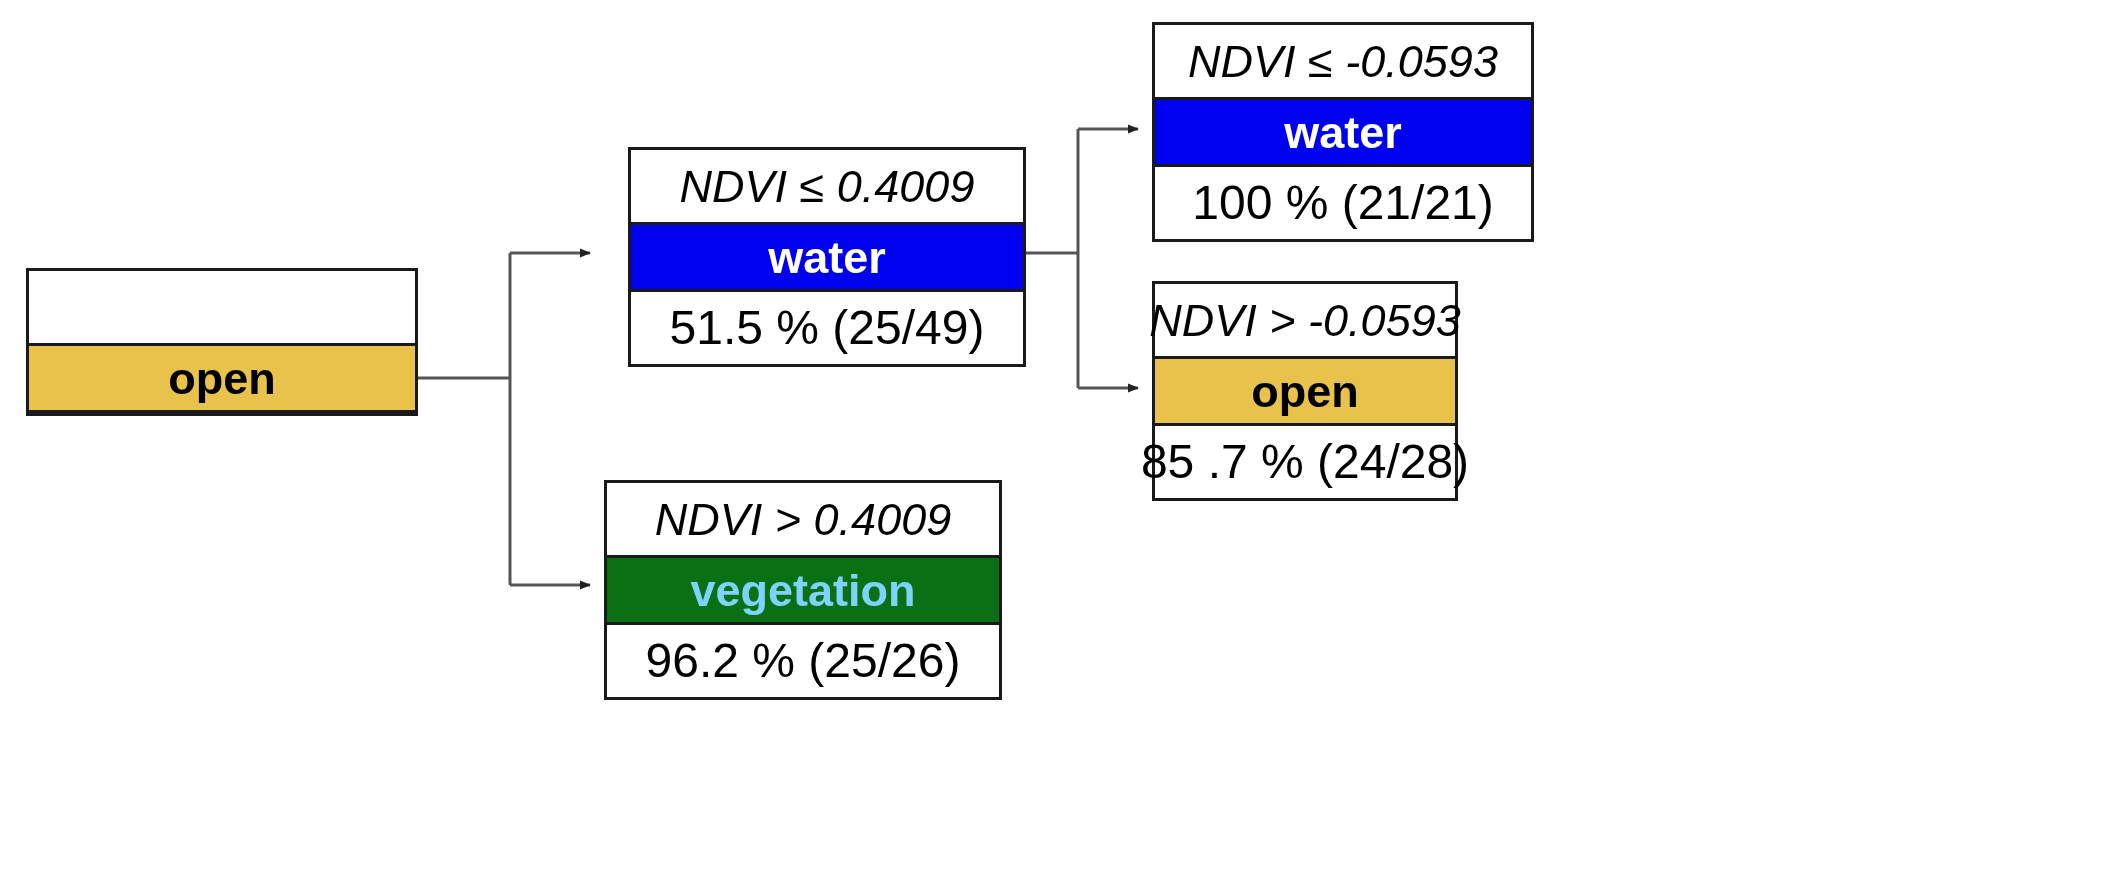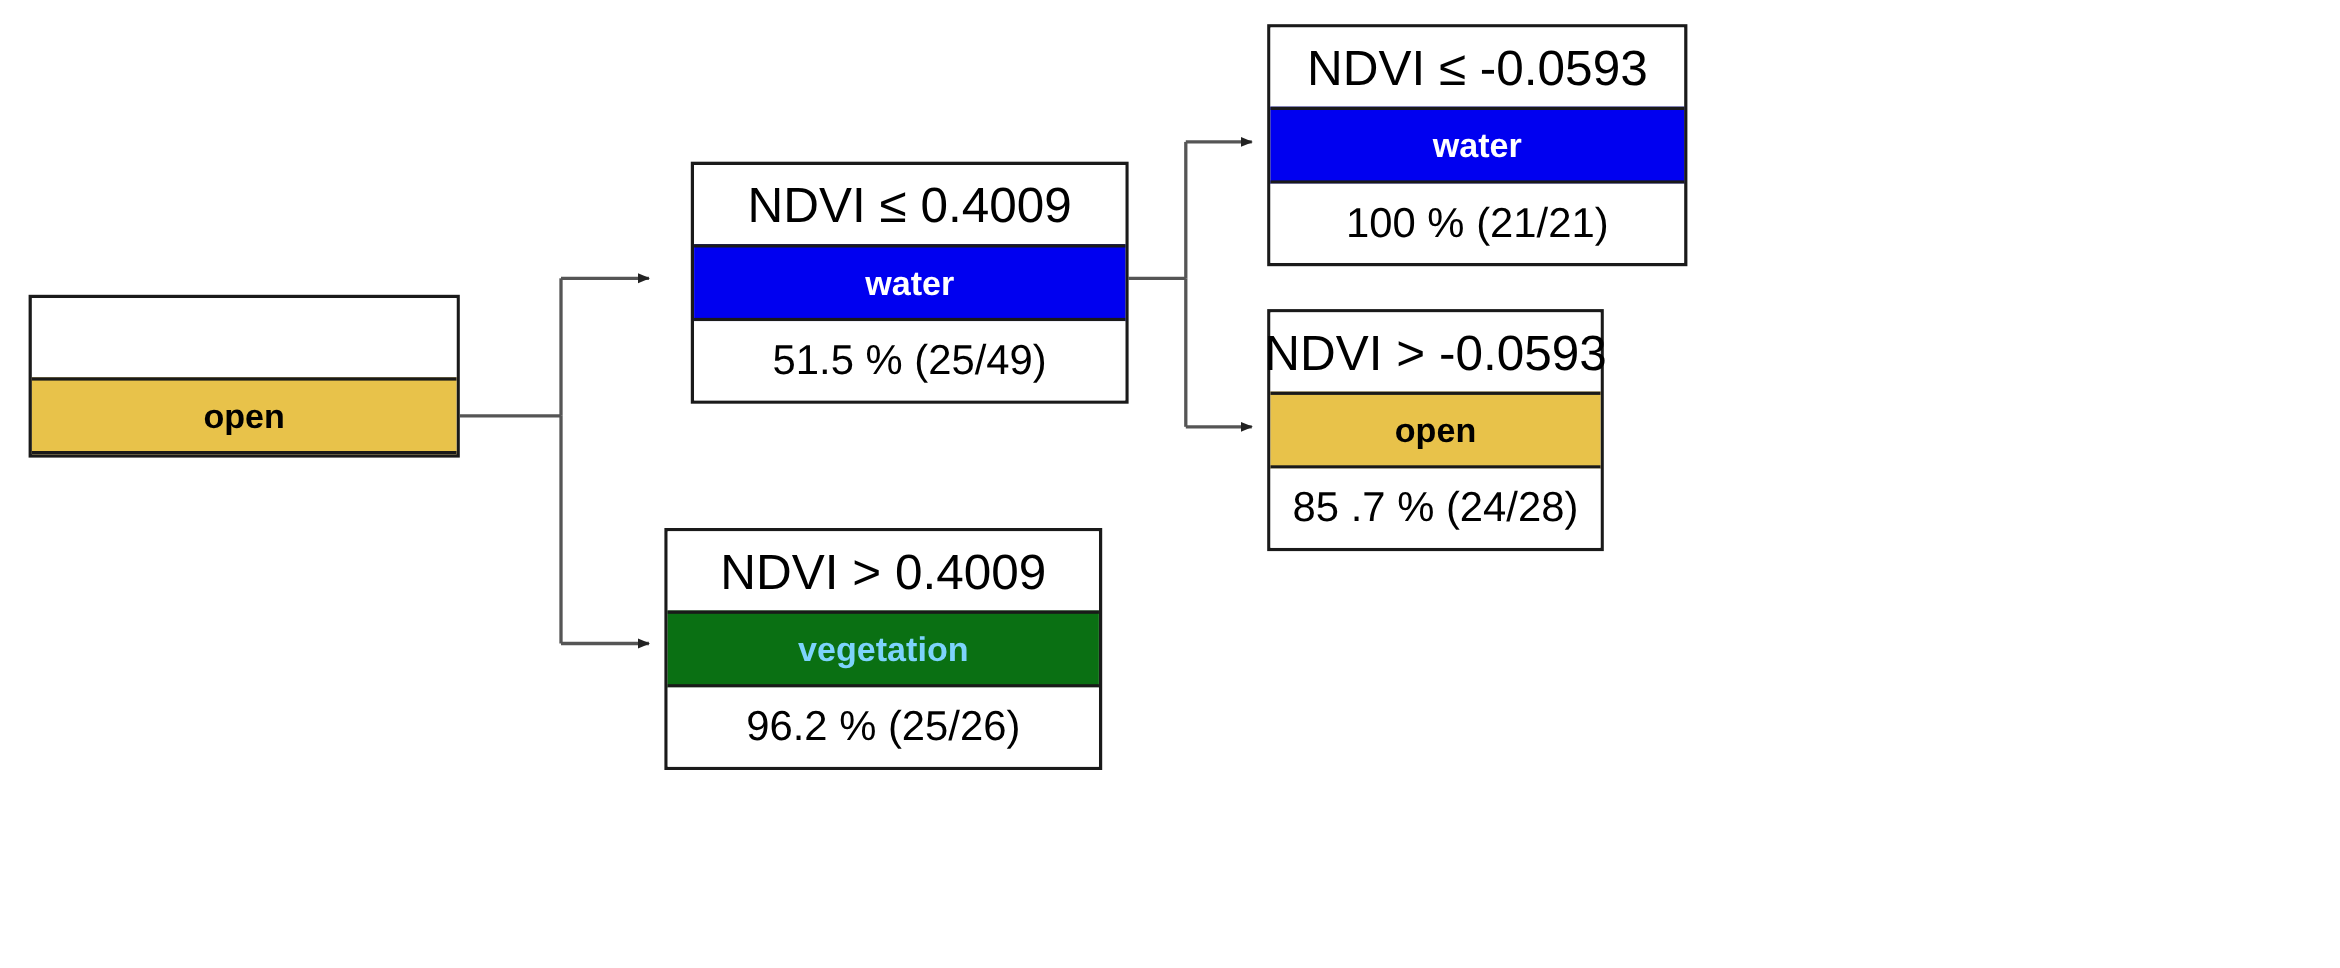--- a/index.html
+++ b/index.html
@@ -34,32 +34,33 @@
     align-items: center;
     justify-content: center;
     white-space: nowrap;
     line-height: 1;
   }
   .row-cond {
     height: 72px;
     font-size: 45px;
     color: #000000;
     background: #ffffff;
+    font-style: italic;
   }
   .row-cond.empty { color: transparent; }
   .row-label {
     height: 70px;
-    font-size: 31px;
+    font-size: 45px;
     font-weight: bold;
     border-top: 3px solid #1a1a1a;
     border-bottom: 3px solid #1a1a1a;
   }
   .row-stat {
     height: 72px;
-    font-size: 38px;
+    font-size: 48px;
     color: #000000;
     background: #ffffff;
   }
   .cls-water      { background: #0000f0; color: #ffffff; }
   .cls-open       { background: #e8c24a; color: #000000; }
   .cls-vegetation { background: #0a7013; color: #7dd3fc; }
 
   
   #node-root        { left: 26px;   top: 268px; width: 392px; }
   #node-water-mid   { left: 628px;  top: 147px; width: 398px; }

